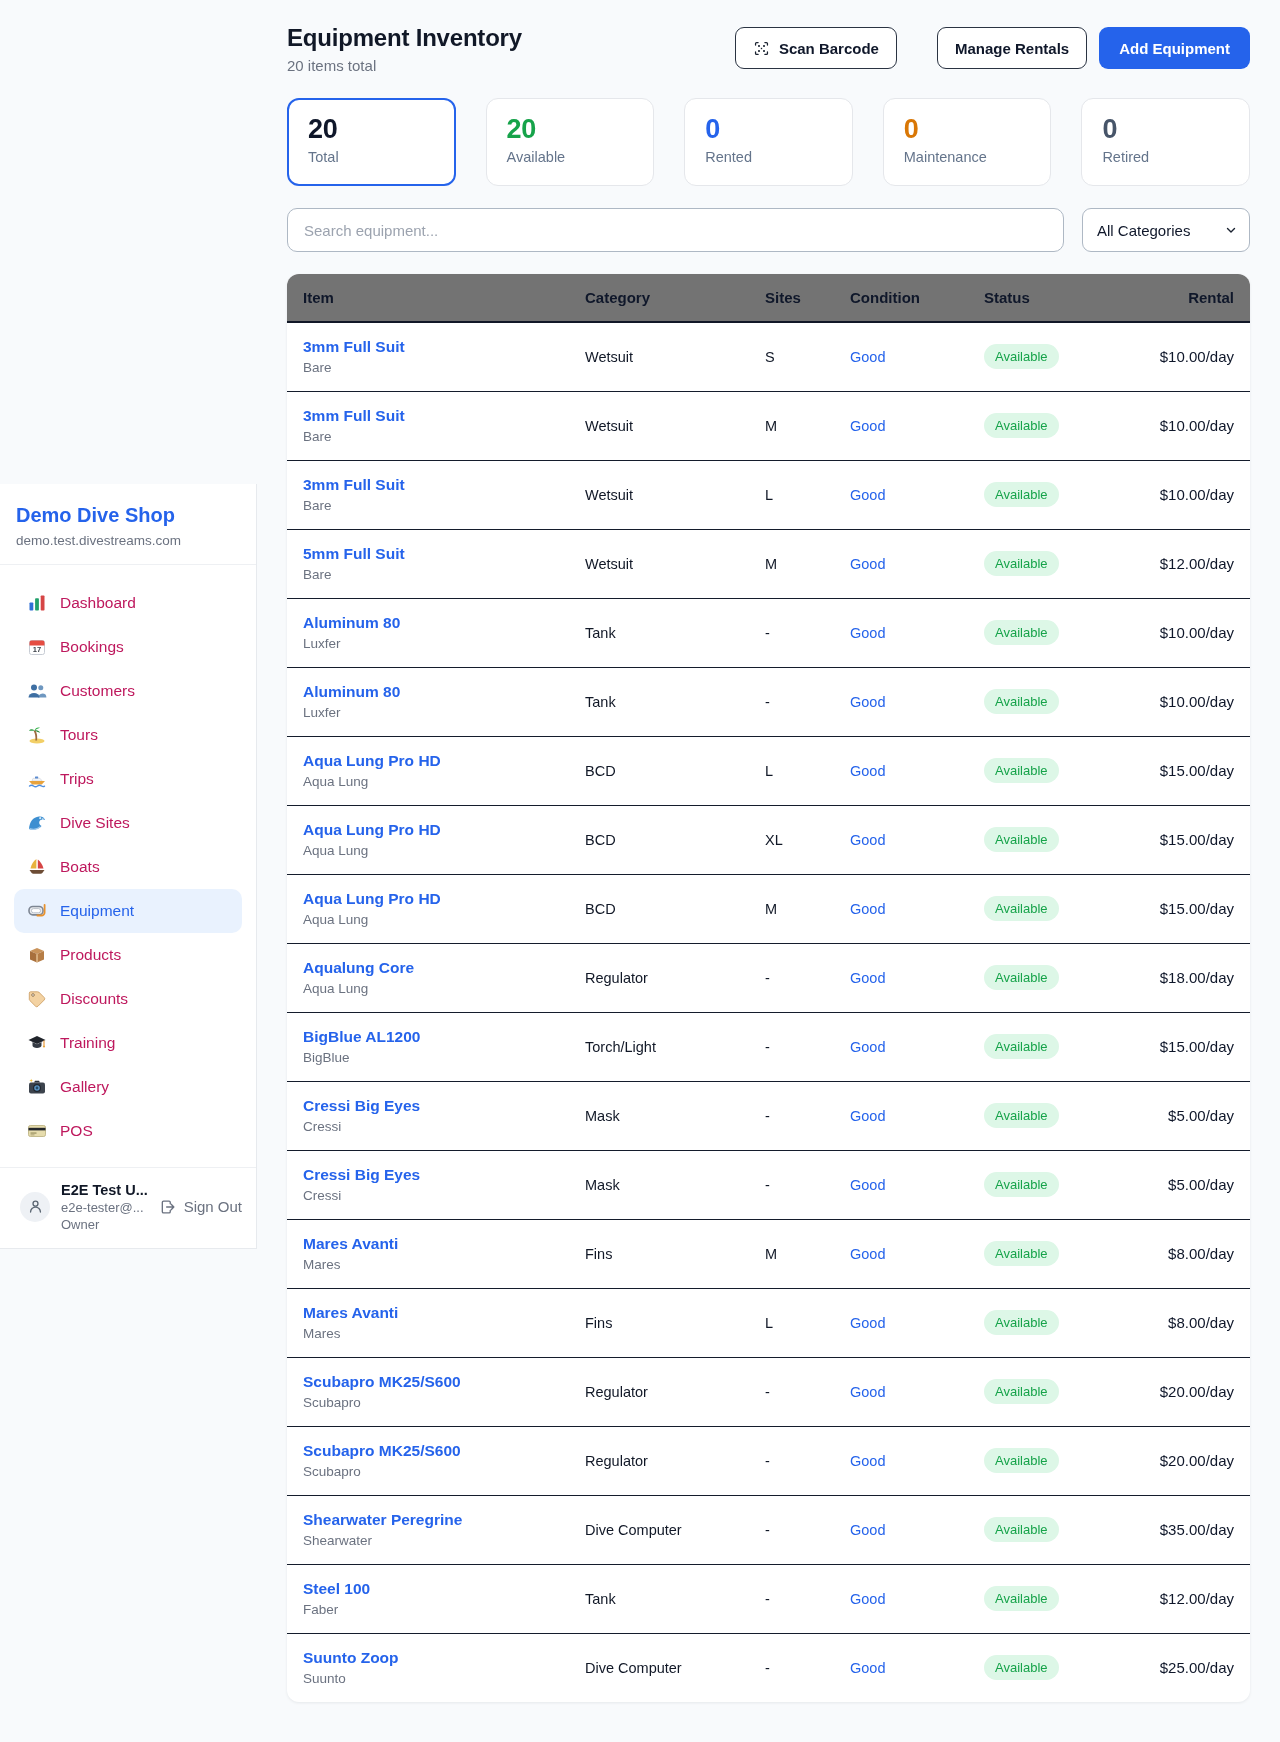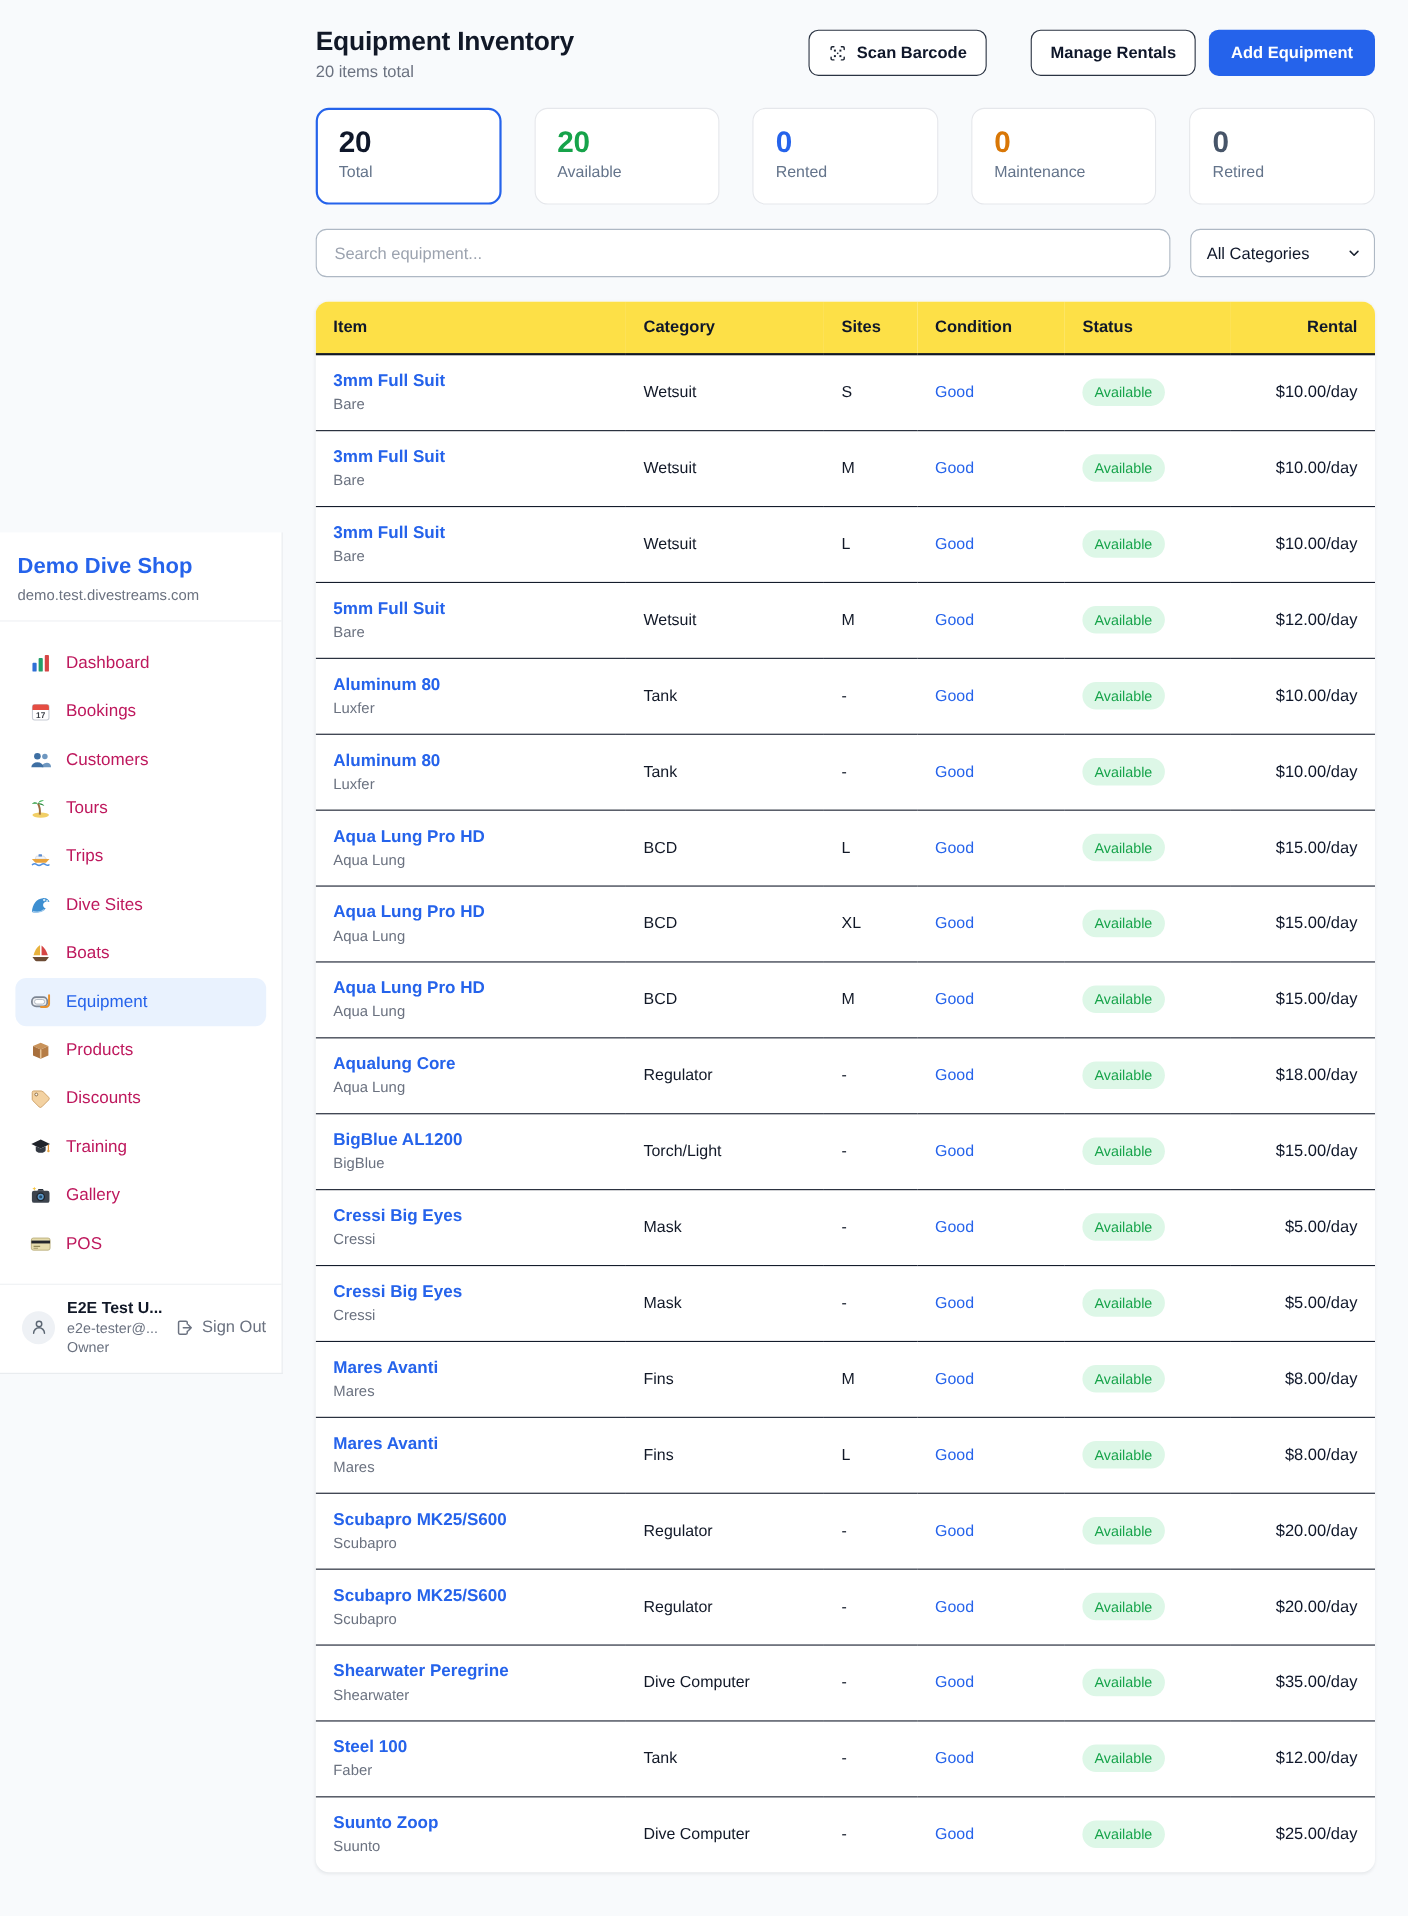--- a/index.html
+++ b/index.html
@@ -86,21 +86,21 @@
   }
 
   
   .table-card {
     background:#fff; border-radius:12px; overflow:hidden;
     box-shadow:0 1px 3px rgba(15,23,42,0.08);
   }
   table { width:100%; border-collapse:collapse; table-layout:fixed; }
   thead th {
     text-align:left; font-size:15px; font-weight:bold; color:#0f172a;
-    padding:15px 16px; background:#fde047; border-bottom:2px solid #111827;
+    padding:15px 16px; background:#737373; border-bottom:2px solid #111827;
   }
   thead th.col-rental { text-align:right; }
   tbody td {
     padding:12px 16px; border-bottom:1.5px solid #141c2c; vertical-align:middle;
     height:69px;
   }
   tbody tr:last-child td { border-bottom:none; }
   .item-name { color:#2563eb; font-weight:600; font-size:15.5px; cursor:pointer; }
   .item-brand { color:#6b7280; font-size:13.5px; margin-top:4px; }
   .cell-text { font-size:14.5px; color:#111827; }

